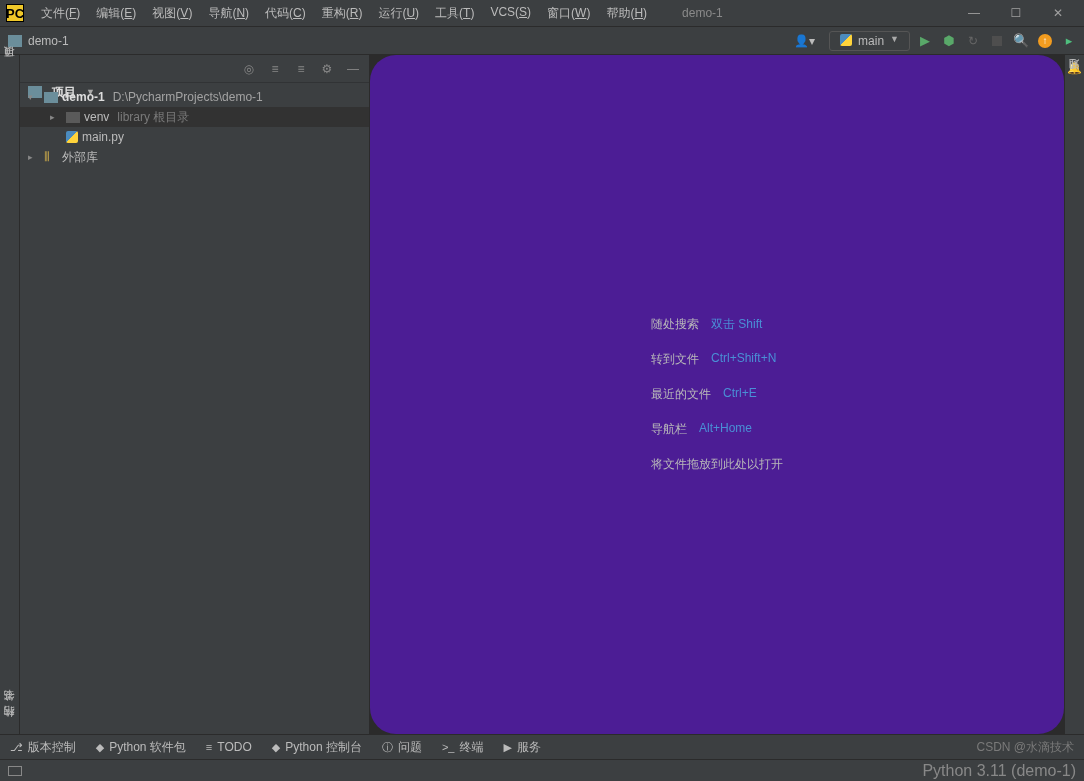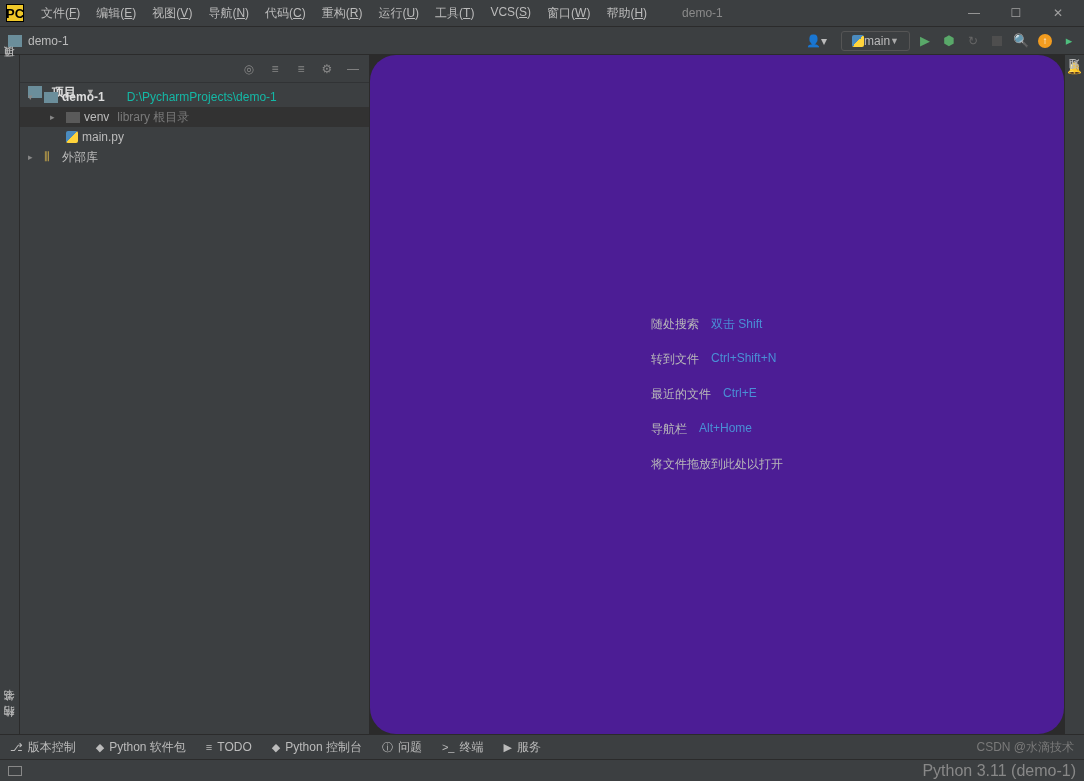--- a/index.html
+++ b/index.html
@@ -10,21 +10,21 @@
 .menu { padding:3px 7px; cursor:default; }
 .menu u { text-decoration:underline; }
 .title { margin-left:24px; color:#8a8a8a; }
 .winctrls { margin-left:auto; display:flex; gap:18px; padding-right:8px; }
 .winctrl { width:24px; text-align:center; color:#a0a0a0; cursor:default; }
 .toolbar { height:28px; background:#3c3f41; display:flex; align-items:center; padding:0 8px; border-bottom:1px solid #2b2b2b; }
 .toolbar-left { display:flex; align-items:center; gap:6px; }
 .proj-icon { width:14px; height:12px; background:#6b8e9b; }
 .toolbar-right { margin-left:auto; display:flex; align-items:center; gap:8px; }
 .add-btn { padding:2px 6px; color:#bbb; }
-.config-sel { display:flex; align-items:center; border:1px solid #555; padding:2px 10px; border-radius:3px; background:#3c3f41; }
+.config-sel { display:flex; gap:6px; border:1px solid #555; padding:2px 10px; border-radius:3px; background:#3c3f41; }
 .py-icon { width:12px; height:12px; background:linear-gradient(135deg,#4b8bbe 50%,#ffd43b 50%); border-radius:2px; }
 .chev { font-size:9px; color:#aaa; }
 .tool-icons { display:flex; gap:10px; align-items:center; }
 .ti { width:14px; height:14px; display:flex; align-items:center; justify-content:center; }
 .run-i { color:#59a869; font-size:13px; }
 .bug-i { color:#59a869; font-size:13px; }
 .stop-i { width:10px; height:10px; background:#4e4e4e; }
 .search-i { color:#aaa; font-size:13px; }
 .up-i { width:14px; height:14px; background:#f29c1f; border-radius:50%; color:#fff; font-size:10px; display:flex; align-items:center; justify-content:center; }
 .play-i { color:#4fbf7e; font-size:13px; }
@@ -40,21 +40,21 @@
 .tree-row { display:flex; align-items:center; height:20px; padding-left:8px; gap:4px; }
 .tree-row.dim { background:#323232; }
 .arr { width:12px; color:#888; font-size:9px; }
 .folder-icon { width:14px; height:11px; background:#6b8e9b; }
 .folder-icon.dk { background:#5a5a5a; }
 .lib-icon { width:14px; height:14px; }
 .lib-icon::before { content:"⦀"; color:#c9a94b; font-size:13px; line-height:1; }
 .scratch-icon { width:14px; height:12px; background:#6b8e9b; position:relative; }
 .scratch-icon::after { content:""; position:absolute; right:-2px; bottom:-2px; width:8px; height:8px; background:#4fa3d1; border-radius:50%; }
 .bold { font-weight:bold; color:#ddd; }
-.path { color:#14b8a6; margin-left:18px; }
+.path { color:#a3a3a3; margin-left:4px; }
 .hint { color:#7a7a7a; margin-left:4px; }
 .editor { flex:1; background:#4c1d95; display:flex; align-items:center; justify-content:center;border-radius:26px; }
 .shortcuts { display:flex; flex-direction:column; gap:18px; }
 .sc-row { display:flex; gap:12px; font-size:14px; }
 .sc-label { color:#b9b9b9; }
 .sc-key { color:#4a8fd6; }
 .gutter-r { width:20px; background:#3c3f41; border-left:1px solid #2b2b2b; display:flex; flex-direction:column; align-items:center; padding-top:6px; }
 .bottombar { height:25px; background:#3c3f41; display:flex; align-items:center; padding:0 10px; gap:20px; border-top:1px solid #2b2b2b; }
 .bb-item { display:flex; align-items:center; gap:5px; color:#bbb; }
 .bb-icon { font-size:11px; }

